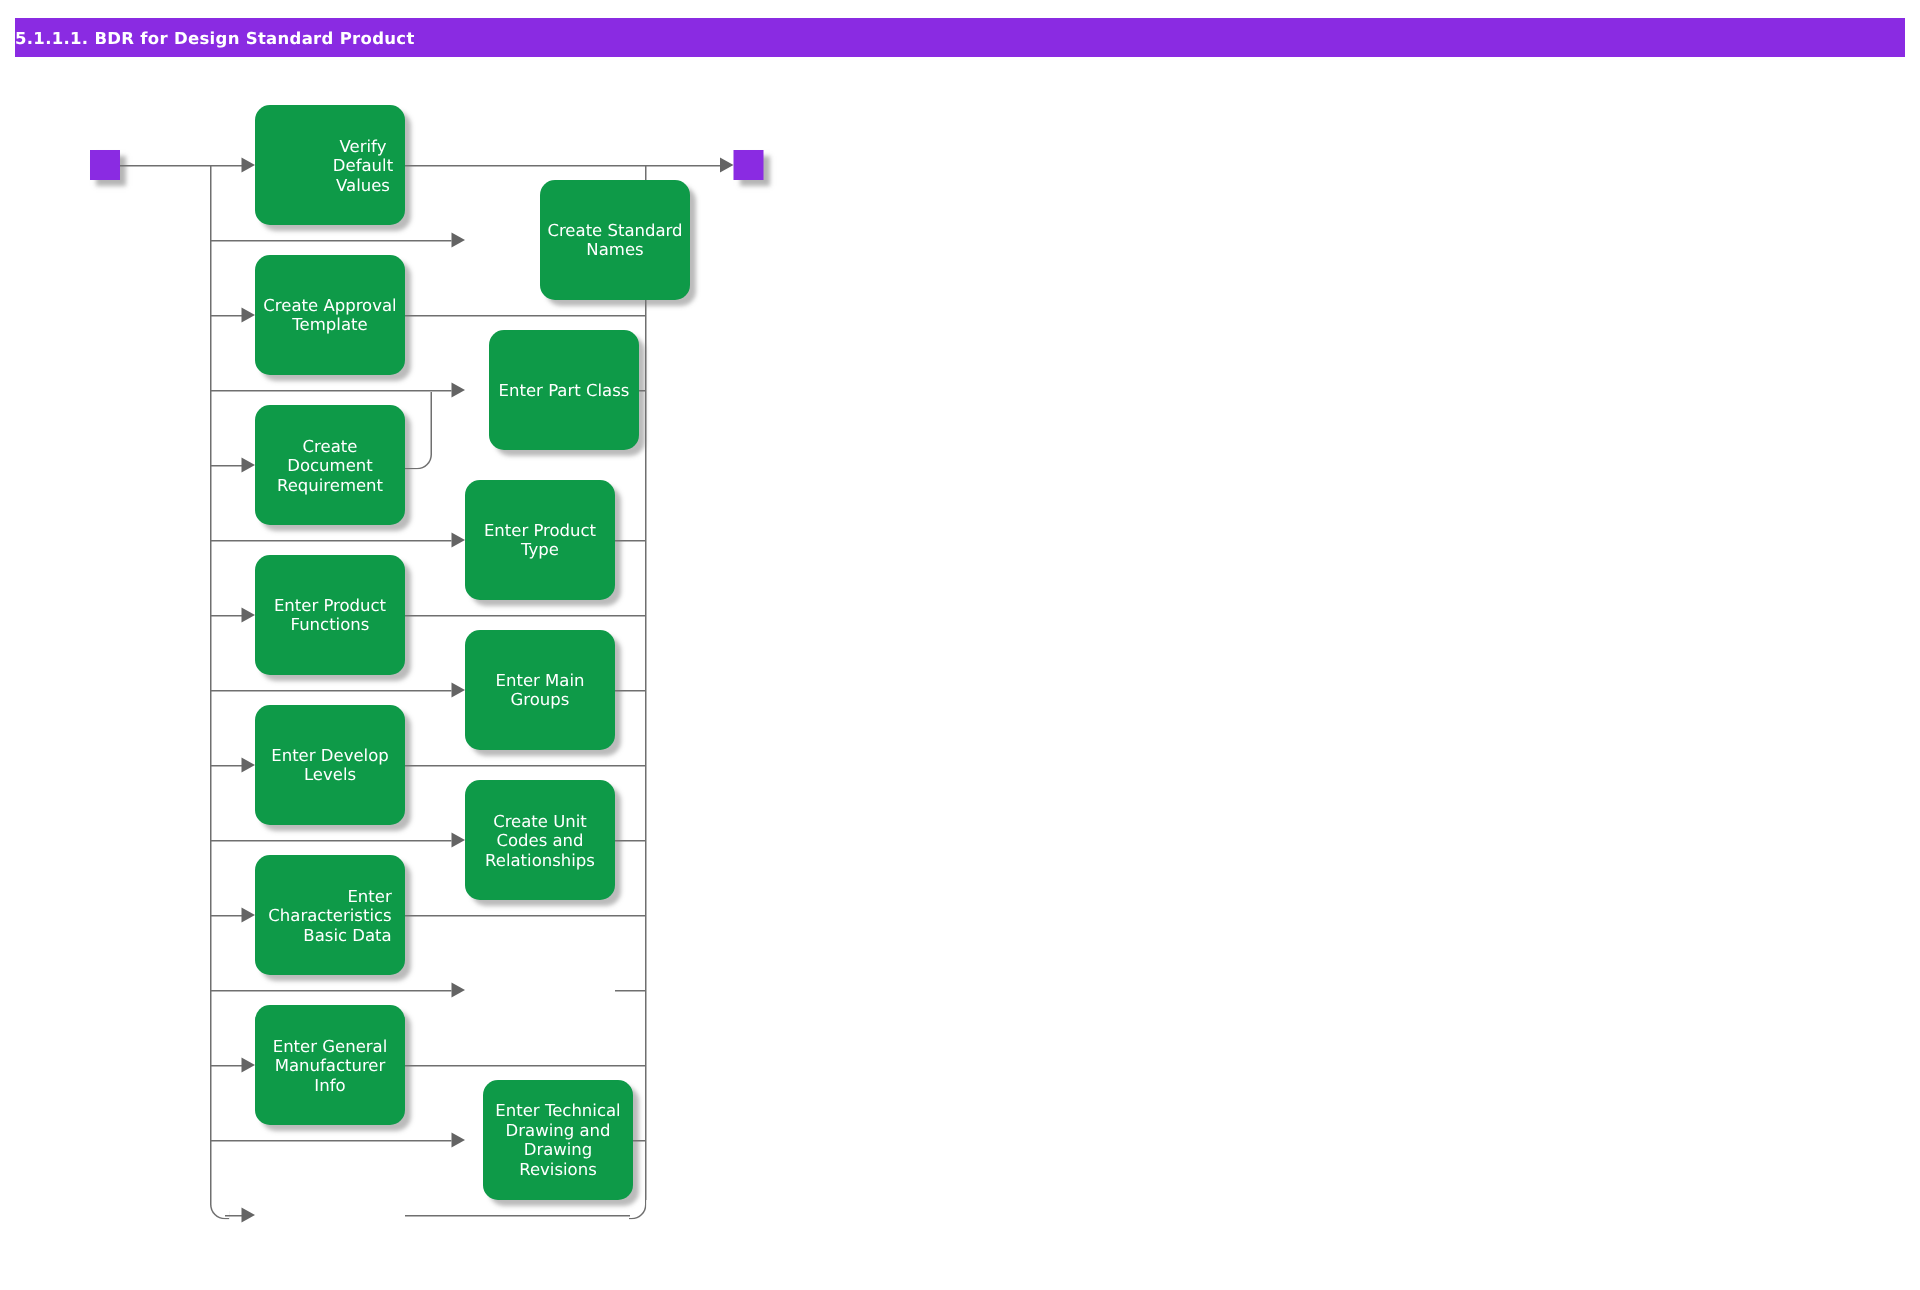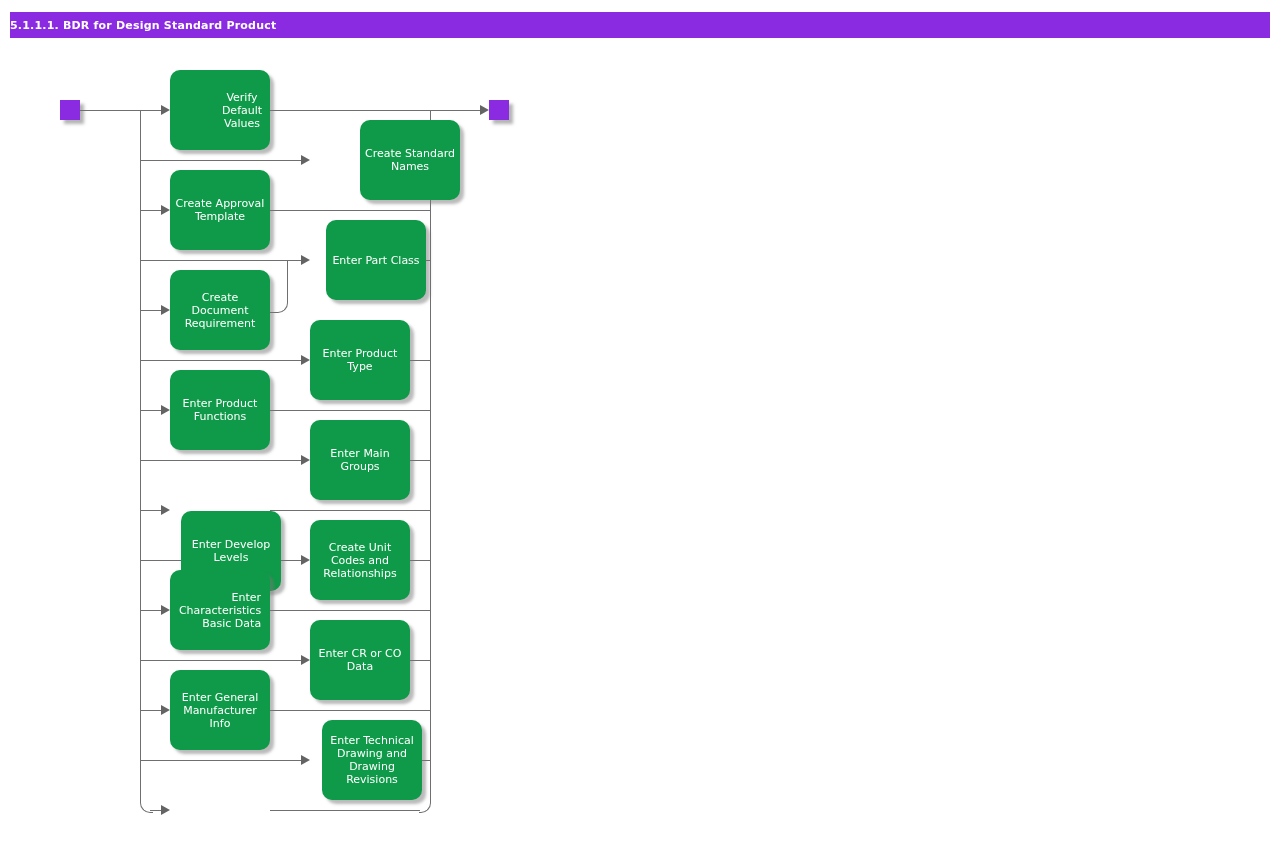--- a/index.html
+++ b/index.html
@@ -112,39 +112,37 @@
 
   <div class="box" style="left:170px;top:70px;padding-left:46px;">Verify Default
 Values</div>
   <div class="box" style="left:170px;top:270px;">Create
 Document
 Requirement</div>
   <div class="box" style="left:170px;top:170px;">Create Approval
 Template</div>
   <div class="box" style="left:170px;top:370px;">Enter Product
 Functions</div>
-  <div class="box" style="left:181px;top:470px;margin-top:41px;">Enter Develop
+  <div class="box" style="left:170px;top:470px;">Enter Develop
 Levels</div>
   <div class="box" style="left:170px;top:570px;text-align:right;">Enter
 Characteristics
 Basic Data</div>
   <div class="box" style="left:170px;top:670px;">Enter General
 Manufacturer
 Info</div>
 
   <div class="box" style="left:320px;top:120px;margin-left:40px;">Create Standard
 Names</div>
   <div class="box" style="left:326px;top:220px;">Enter Part Class</div>
   <div class="box" style="left:310px;top:320px;">Enter Product
 Type</div>
   <div class="box" style="left:310px;top:420px;">Enter Main
 Groups</div>
   <div class="box" style="left:310px;top:520px;">Create Unit
 Codes and
 Relationships</div>
-  <div class="box" style="left:310px;top:620px;">Enter CR or CO
-Data</div>
   <div class="box" style="left:310px;top:720px;margin-left:12px;">Enter Technical
 Drawing and
 Drawing
 Revisions</div>
 
 </div>
 
 </body></html>

